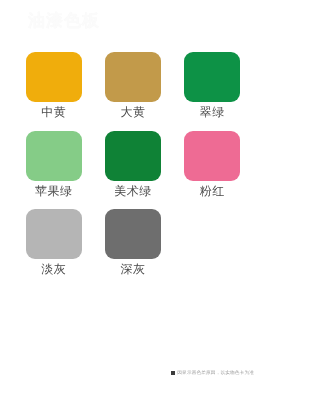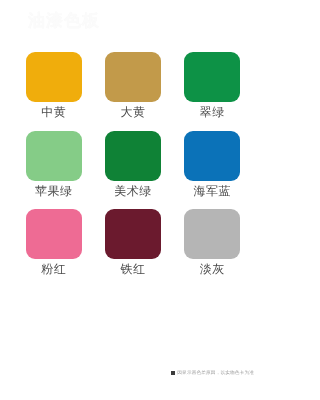--- a/index.html
+++ b/index.html
@@ -131,34 +131,30 @@
       </div>
       <div class="swatch-cell">
         <div class="swatch-chip" style="background: rgb(133, 204, 135);"></div>
         <div class="swatch-label">苹果绿</div>
       </div>
       <div class="swatch-cell">
         <div class="swatch-chip" style="background: rgb(15, 130, 54);"></div>
         <div class="swatch-label">美术绿</div>
       </div>
       <div class="swatch-cell">
-        <div class="swatch-chip" style="background: rgb(11, 114, 184);"></div>
-        <div class="swatch-label">海军蓝</div>
-      </div>
-      <div class="swatch-cell">
         <div class="swatch-chip" style="background: rgb(238, 107, 148);"></div>
         <div class="swatch-label">粉红</div>
       </div>
       <div class="swatch-cell">
-        <div class="swatch-chip" style="background: rgb(107, 26, 46);"></div>
-        <div class="swatch-label">铁红</div>
+        <div class="swatch-chip" style="background: rgb(181, 181, 181);"></div>
+        <div class="swatch-label">淡灰</div>
       </div>
       <div class="swatch-cell">
-        <div class="swatch-chip" style="background: rgb(181, 181, 181);"></div>
-        <div class="swatch-label">淡灰</div>
+        <div class="swatch-chip" style="background: rgb(110, 110, 110);"></div>
+        <div class="swatch-label">深灰</div>
       </div>
     </div>
 
   <div class="footer">
     <div class="footer-note">
       <span class="footer-bullet"></span>
       <span class="footer-text">因显示器色差原因，以实物色卡为准</span>
     </div>
   </div>
 

